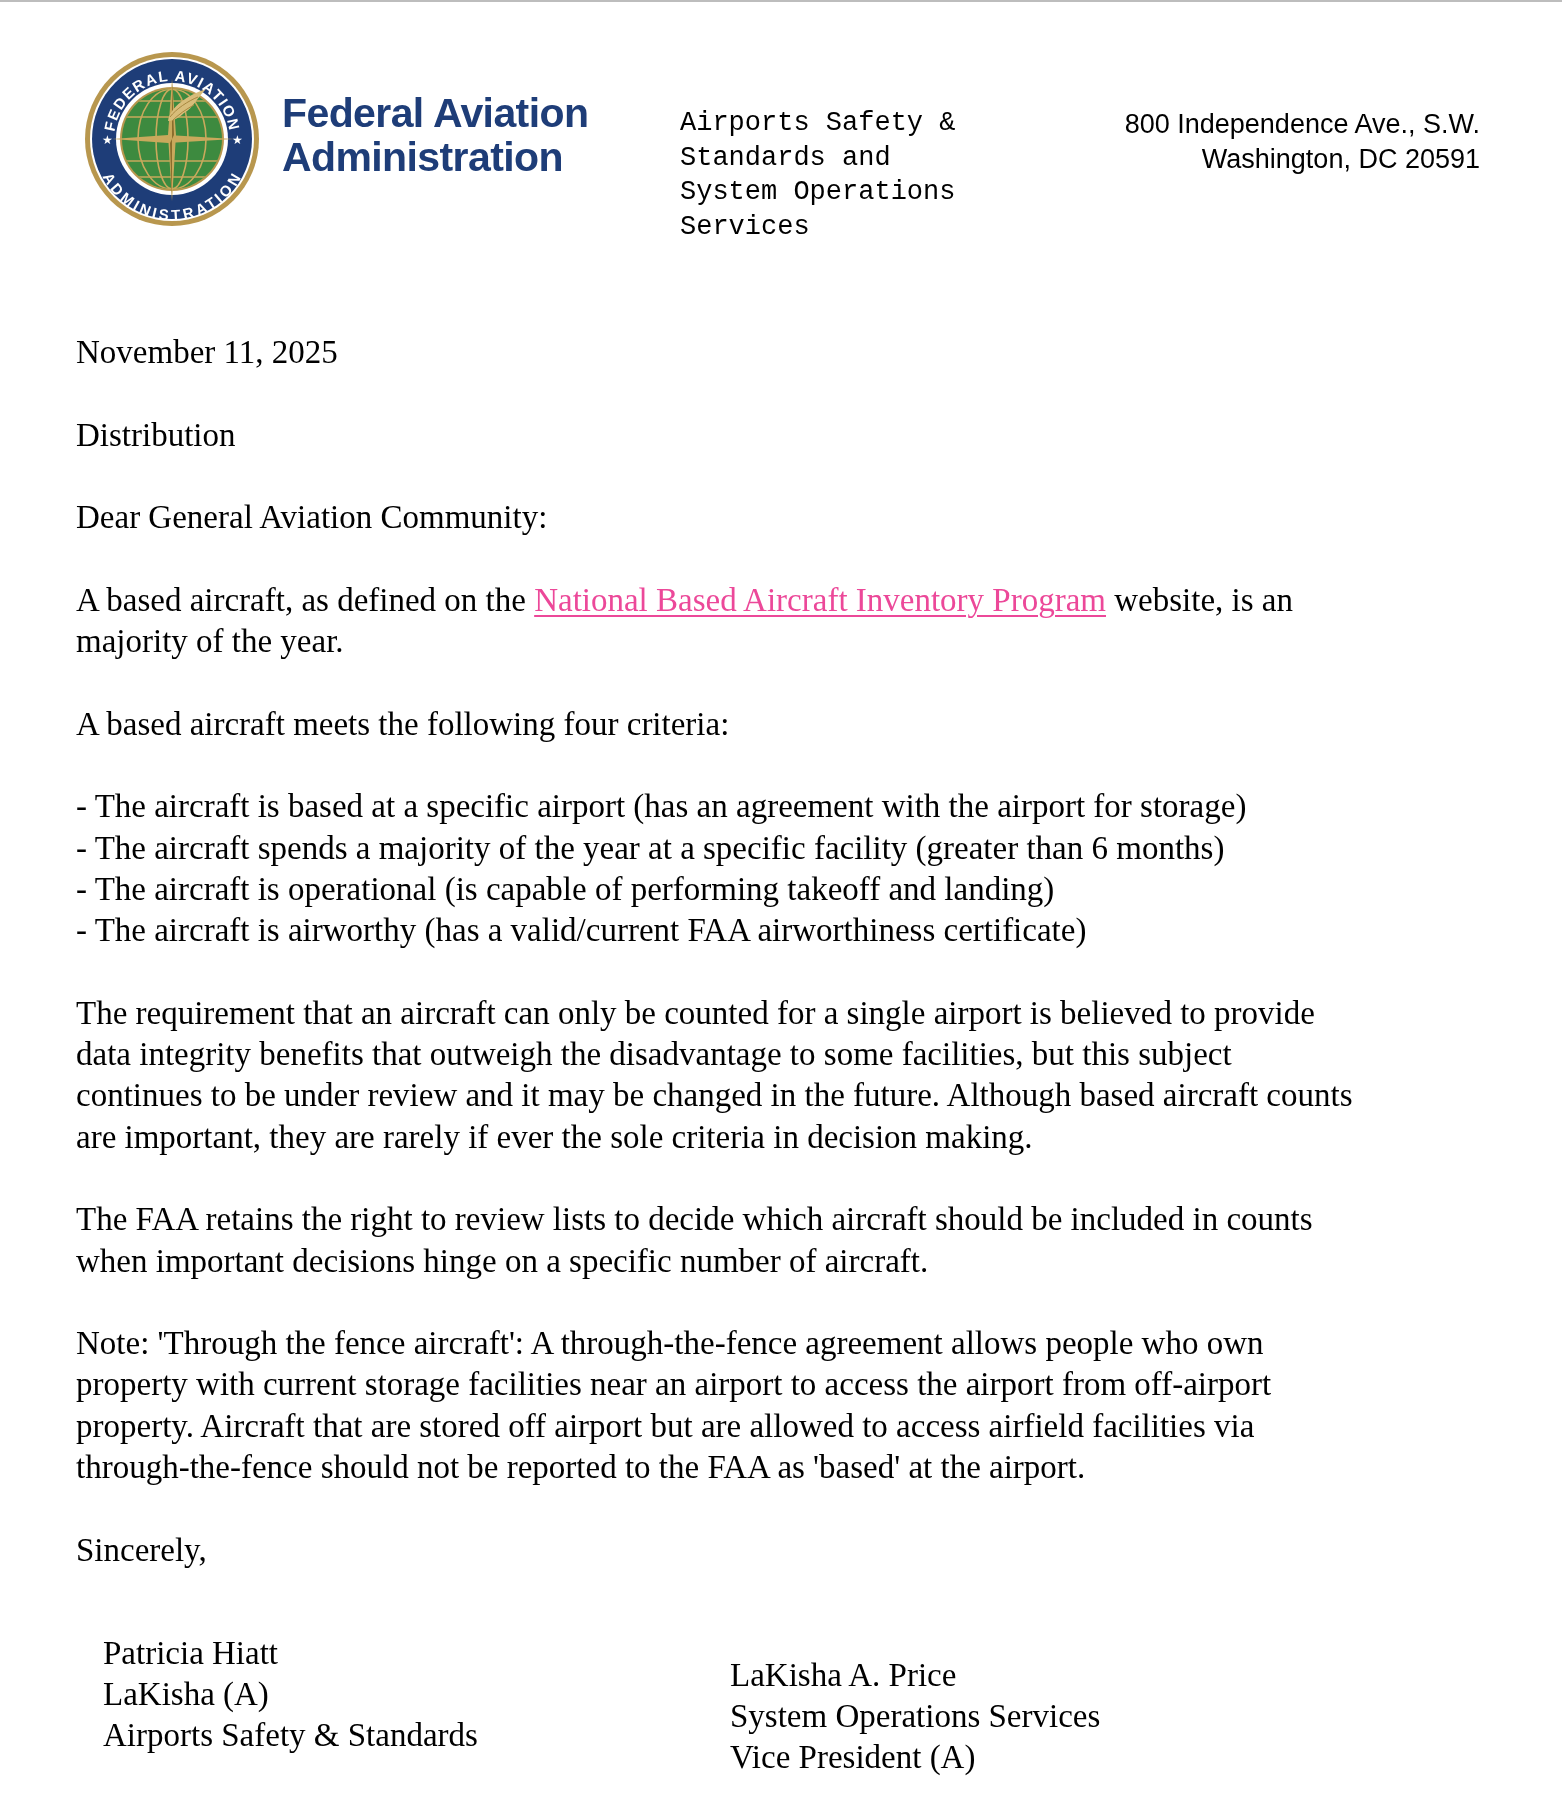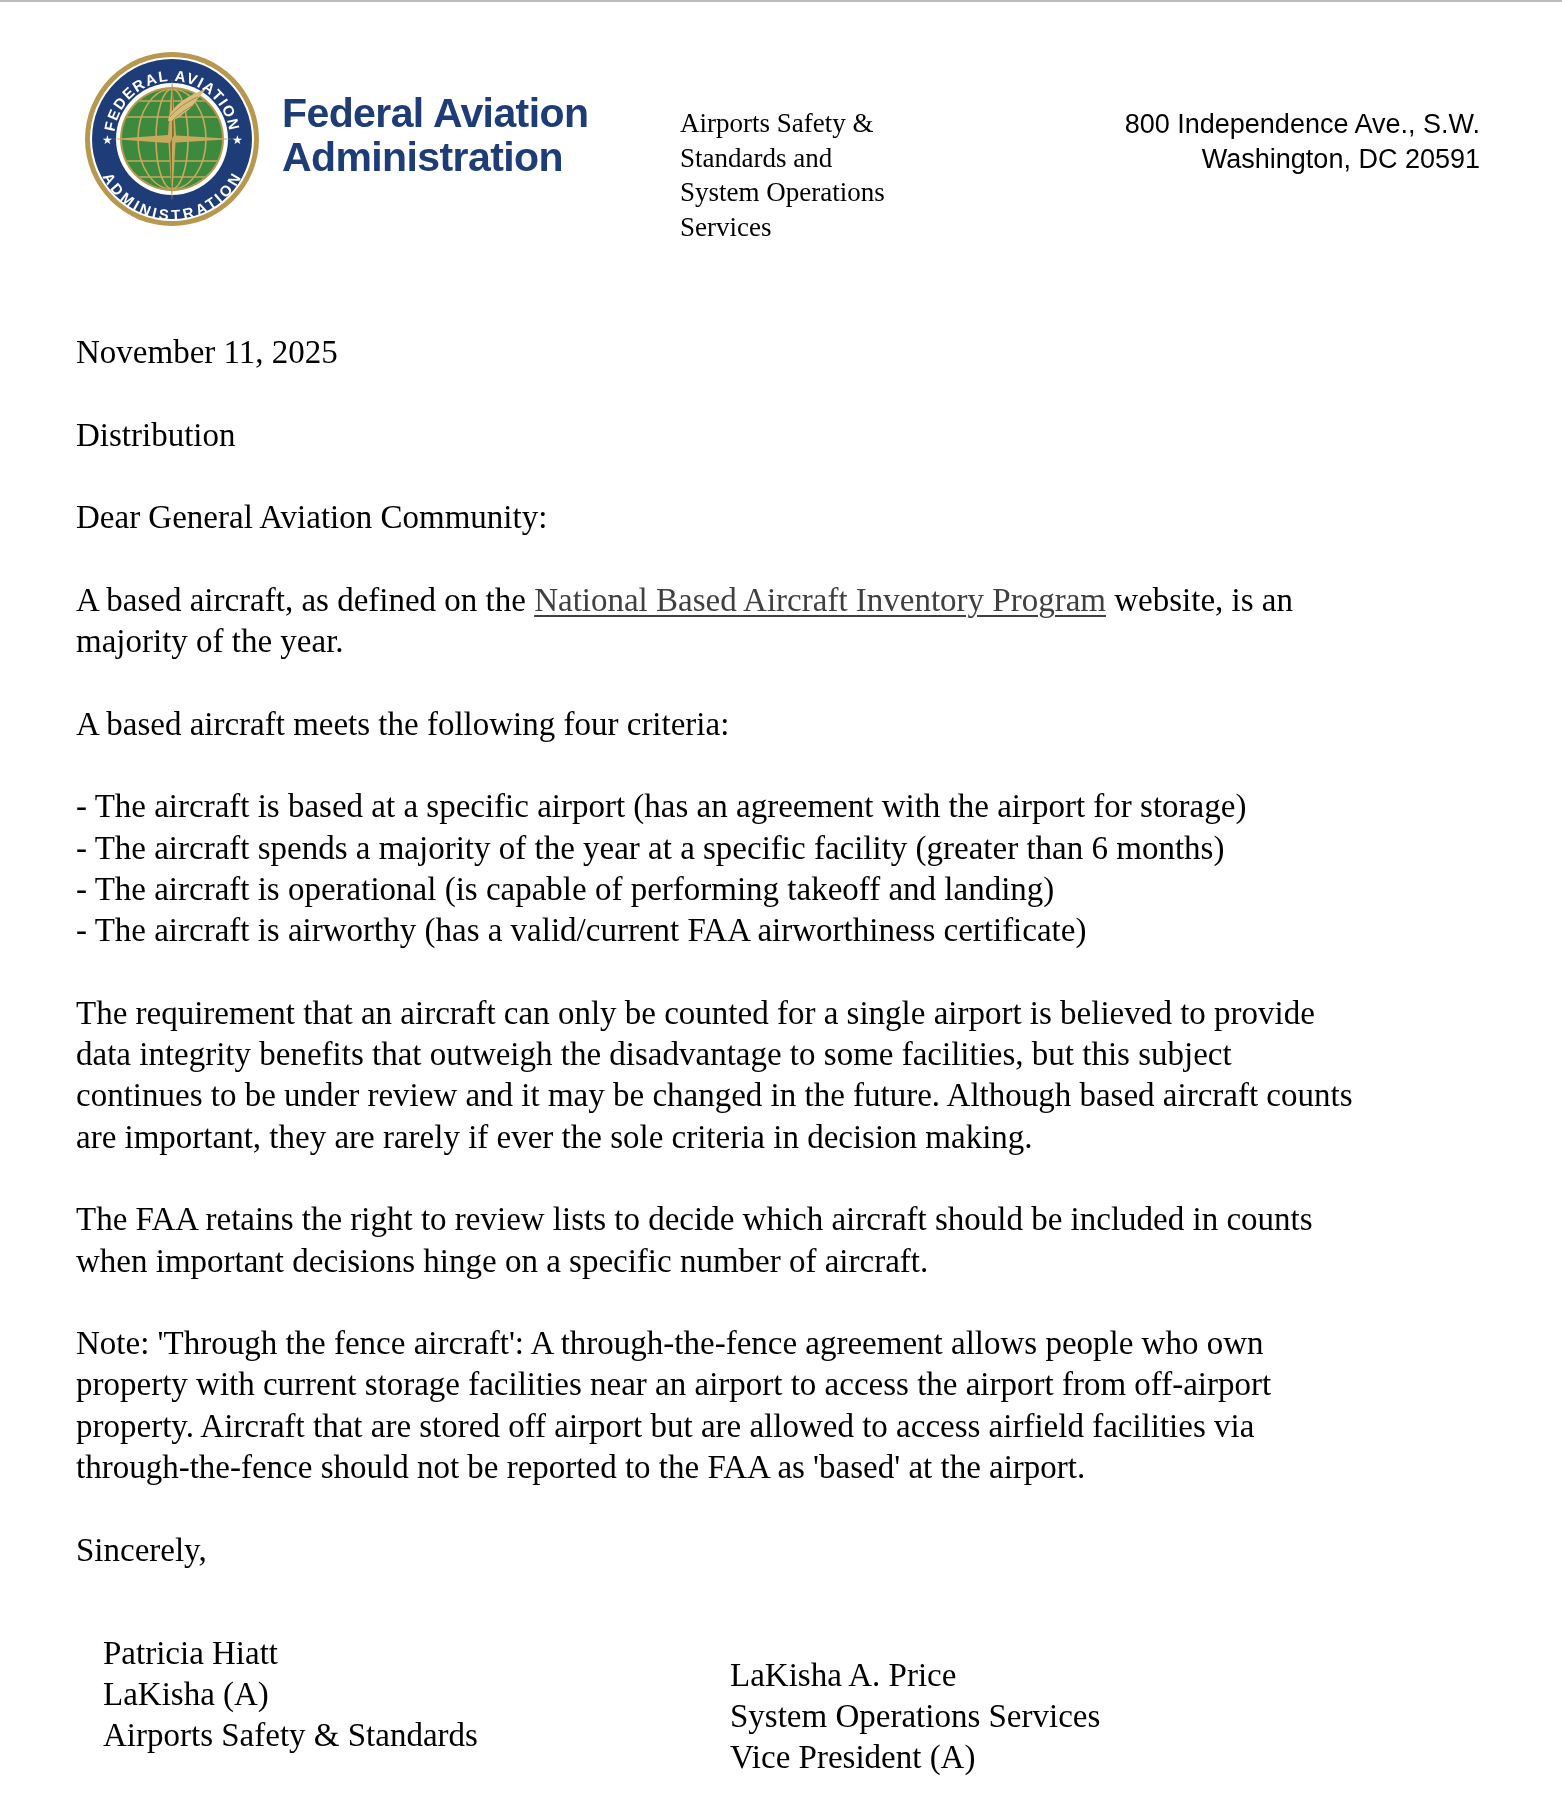--- a/index.html
+++ b/index.html
@@ -12,37 +12,37 @@
     .seal { position: absolute; left: 84px; top: 51px; width: 176px; height: 176px; }
     .wordmark {
       position: absolute; left: 282px; top: 91px;
       font-family: "Liberation Sans", "DejaVu Sans", sans-serif;
       font-weight: bold; font-size: 41px; line-height: 44px; color: #1e3d78;
       letter-spacing: -0.6px;
     }
     .wordmark div { white-space: nowrap; }
     .dept {
       position: absolute; left: 680px; top: 106px;
-      font-family: Liberation Serif, serif;
+      font-family: Liberation Mono, monospace;
       font-size: 27px; line-height: 34.5px; color: #000;
     }
     .dept div { white-space: nowrap; }
     .address {
       position: absolute; right: 82px; top: 107px; text-align: right;
       font-family: "Liberation Sans", "DejaVu Sans", sans-serif;
       font-size: 27px; line-height: 34.5px; color: #000;
     }
     .address div { white-space: nowrap; }
     .body-text {
       position: absolute; left: 76px; top: 332px; width: 1420px;
       font-size: 33px; line-height: 41.3px;
     }
     .line { white-space: nowrap; height: 41.3px; }
     .para { margin: 0 0 41.3px 0; }
-    a.link { color: #404040; text-decoration-thickness: 2px; text-underline-offset: 4px; }
+    a.link { color: #ec4899; text-decoration-thickness: 2px; text-underline-offset: 4px; }
     .sigs { position: absolute; left: 83px; top: 1633px; width: 1420px; font-size: 33px; line-height: 41px; }
     .sig { position: absolute; top: 0; }
     .sig.left { left: 0; margin-left: 20px; }
     .sig.right { left: 647px; margin-top: 22px; }
     .sig div { white-space: nowrap; }
   </style>
 </head>
 <body>
 
 <div class="top-rule"></div>

